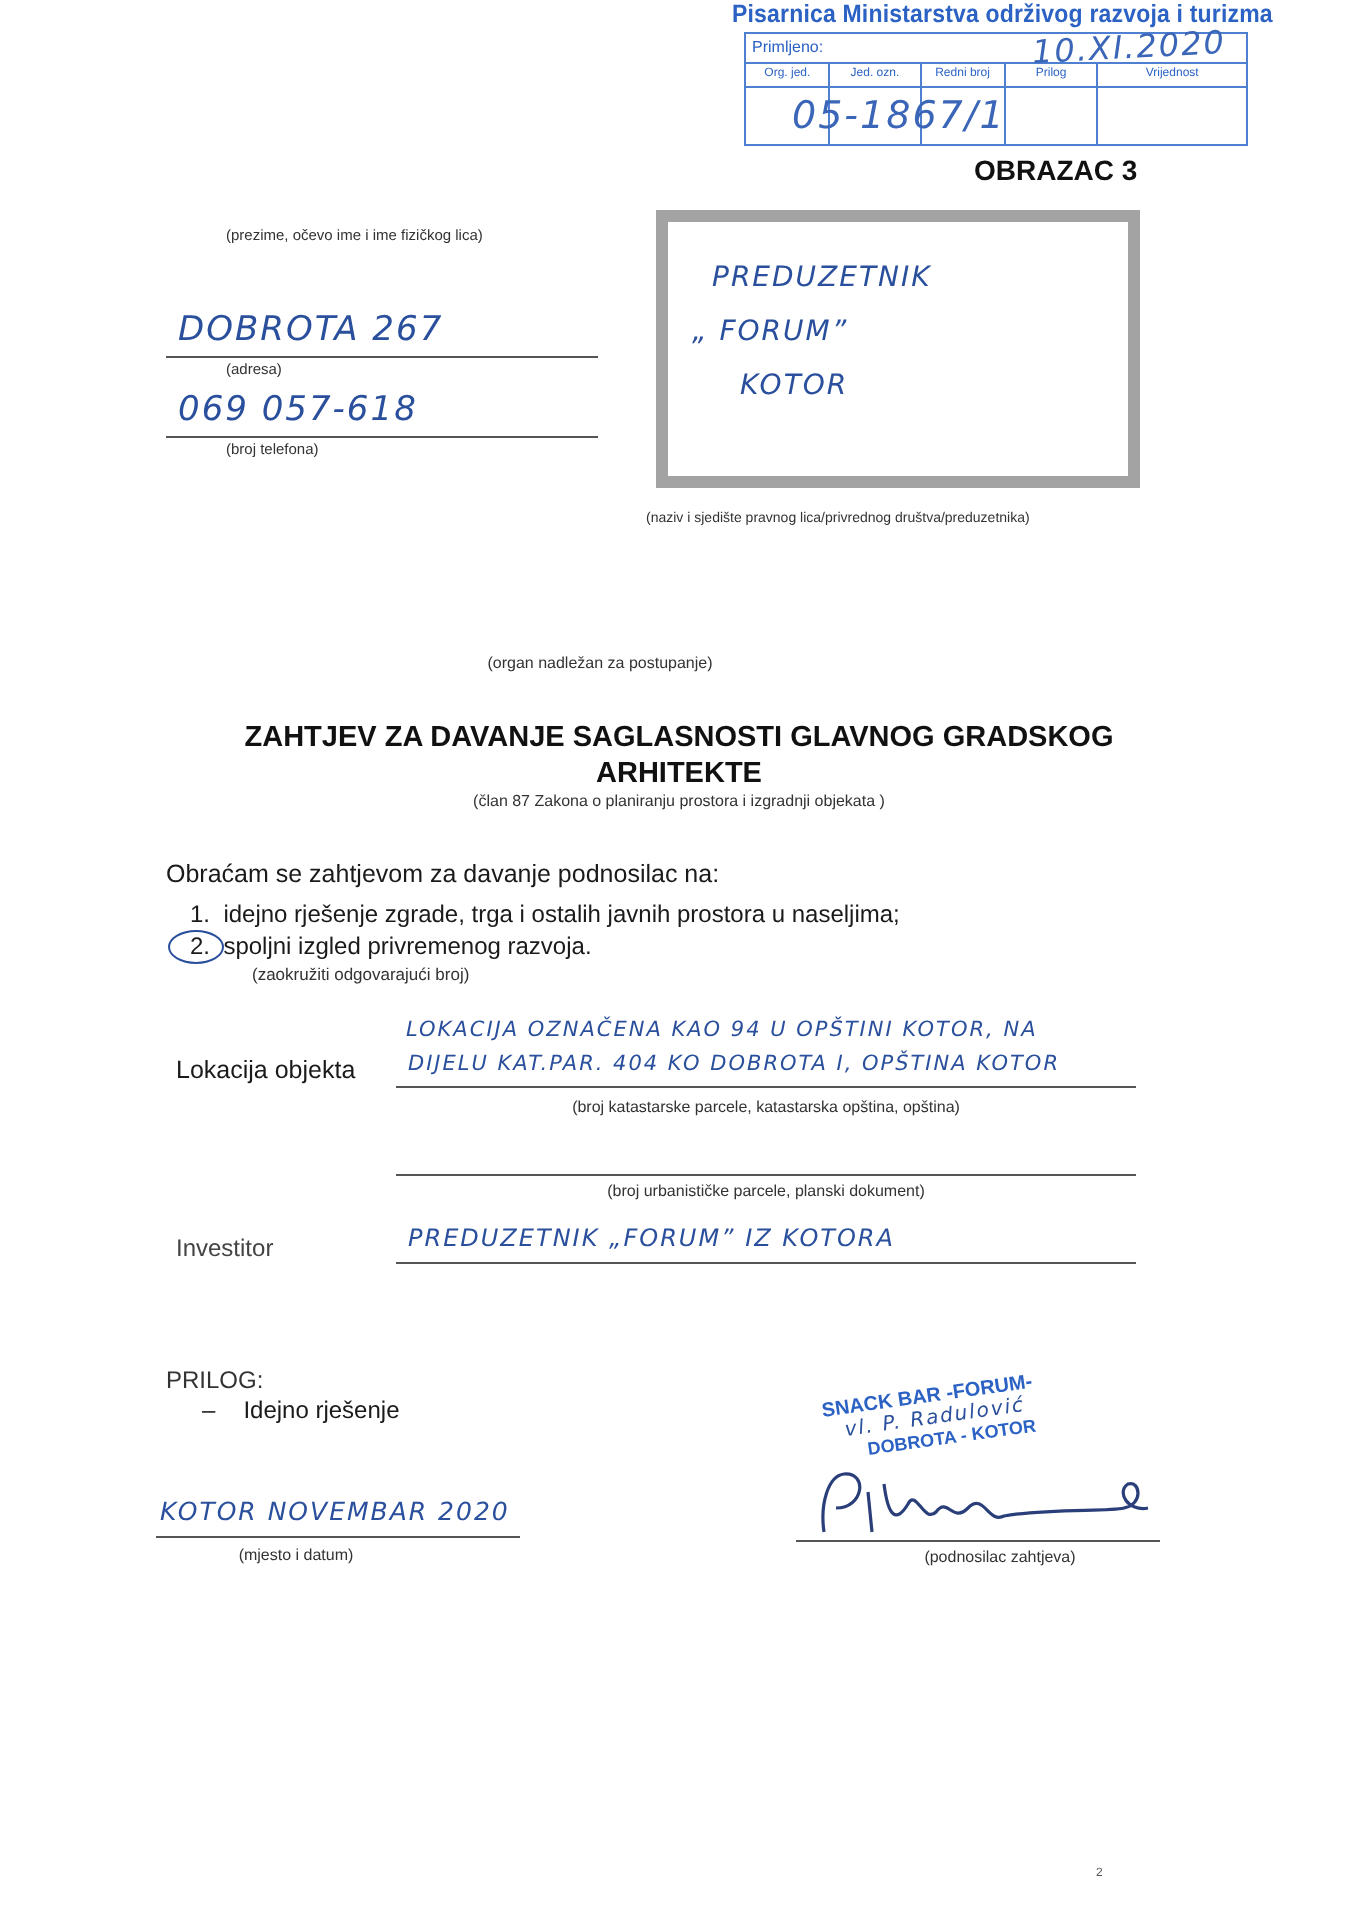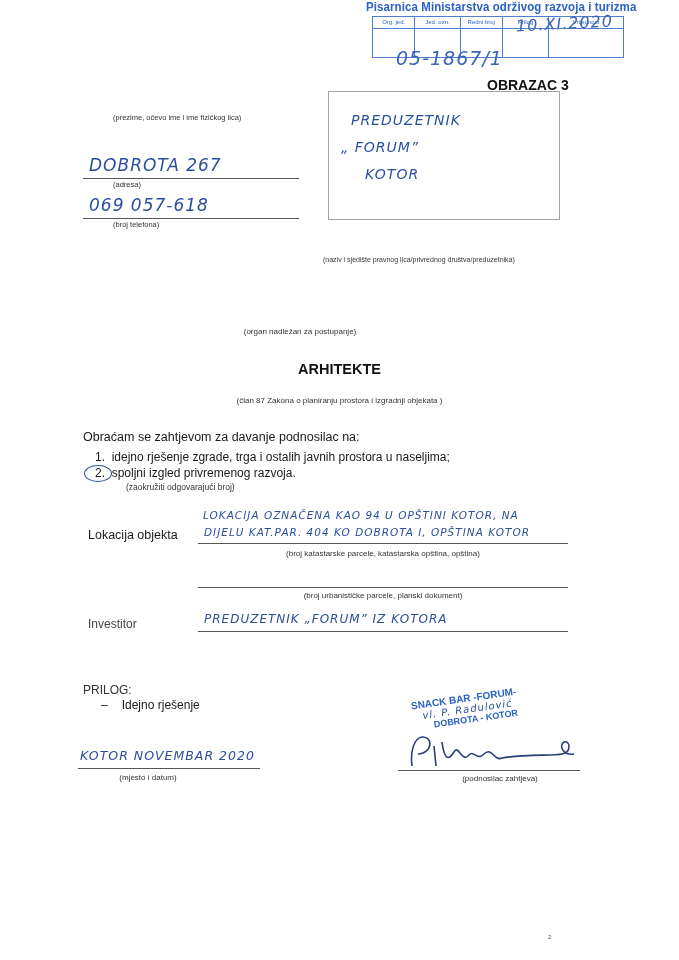--- a/index.html
+++ b/index.html
@@ -21,40 +21,41 @@
   .stamp-date { position:absolute; left:150px; top:14px; font-size:16px; color:#3b66b8; transform:rotate(-3deg); }
   .stamp-num { position:absolute; left:30px; top:47px; font-size:19px; color:#3b66b8; }
   .obrazac { left:487px; top:77px; font-size:14px; font-weight:bold; color:#111; }
 
   
   .field { left:83px; width:216px; }
   .field .val { height:26px; font-size:17px; line-height:26px; padding-left:6px; }
   .field .lbl { font-size:7.5px; color:#333; margin-top:1px;padding-left:30px; }
 
   
-  .orgbox { left:328px; top:91px; width:230px; height:127px; border:1px solid #a3a3a3; }
+  .orgbox { left:328px; top:105px; width:230px; height:127px; border:6px solid #a3a3a3; }
   .orgbox .hand { font-size:14px; }
 
   .center-lbl { font-size:8px; color:#333; text-align:center; }
 
   .title { left:0; width:679px; text-align:center; top:360px; font-size:14.5px; font-weight:bold; line-height:18px; color:#111; }
   .subtitle { left:0; width:679px; text-align:center; top:396px; font-size:8px; color:#333; }
 
   .intro { left:83px; top:430px; font-size:12.5px; }
   .opt { font-size:12px; line-height:14px; }
   .circle { position:absolute; left:84px; top:465px; width:26px; height:15px; border:1.5px solid #2a4f9c; border-radius:50%; }
 
   .label-left { left:88px; font-size:12.5px; }
 </style>
 </head>
 <body>
 
 <div class="abs stamp">
   <div class="stamp-title">Pisarnica Ministarstva održivog razvoja i turizma</div>
   <div class="stamp-table">
+    <div class="stamp-row1"><span>Primljeno:</span></div>
     <div class="stamp-row2">
       <div class="c1">Org. jed.</div>
       <div class="c2">Jed. ozn.</div>
       <div class="c3">Redni broj</div>
       <div class="c4">Prilog</div>
       <div class="c5">Vrijednost</div>
     </div>
     <div class="stamp-row3">
       <div class="c1"></div>
         <div class="c2"></div>
@@ -83,20 +84,21 @@
 <div class="abs orgbox">
   <div class="abs hand" style="left:22px; top:20px;">PREDUZETNIK</div>
   <div class="abs hand" style="left:12px; top:47px;">„ FORUM”</div>
   <div class="abs hand" style="left:36px; top:74px;">KOTOR</div>
 </div>
 <div class="abs small" style="left:323px; top:256px;">(naziv i sjedište pravnog lica/privrednog društva/preduzetnika)</div>
 
 <div class="abs center-lbl" style="left:200px; width:200px; top:327px;">(organ nadležan za postupanje)</div>
 
 <div class="abs title">
+  <div>ZAHTJEV ZA DAVANJE SAGLASNOSTI GLAVNOG GRADSKOG</div>
   <div>ARHITEKTE</div>
 </div>
 <div class="abs subtitle">(član 87 Zakona o planiranju prostora i izgradnji objekata )</div>
 
 <div class="abs intro">Obraćam se zahtjevom za davanje podnosilac na:</div>
 <div class="abs opt" style="left:95px; top:450px;">
   <span>1.</span>&nbsp;
   <span>idejno rješenje zgrade, trga i ostalih javnih prostora u naseljima;</span>
 </div>
 <div class="abs opt" style="left:95px; top:466px;">

